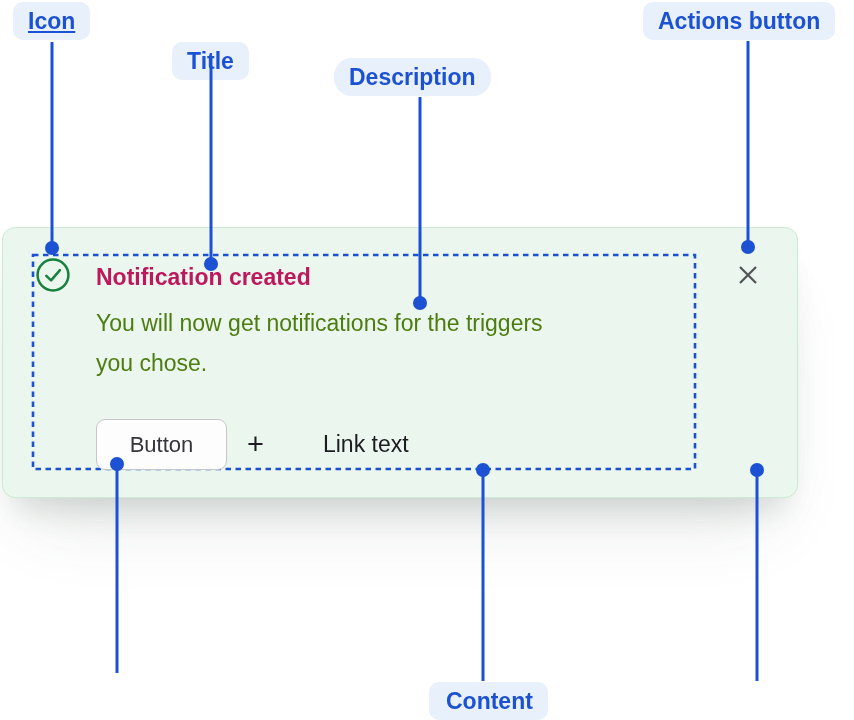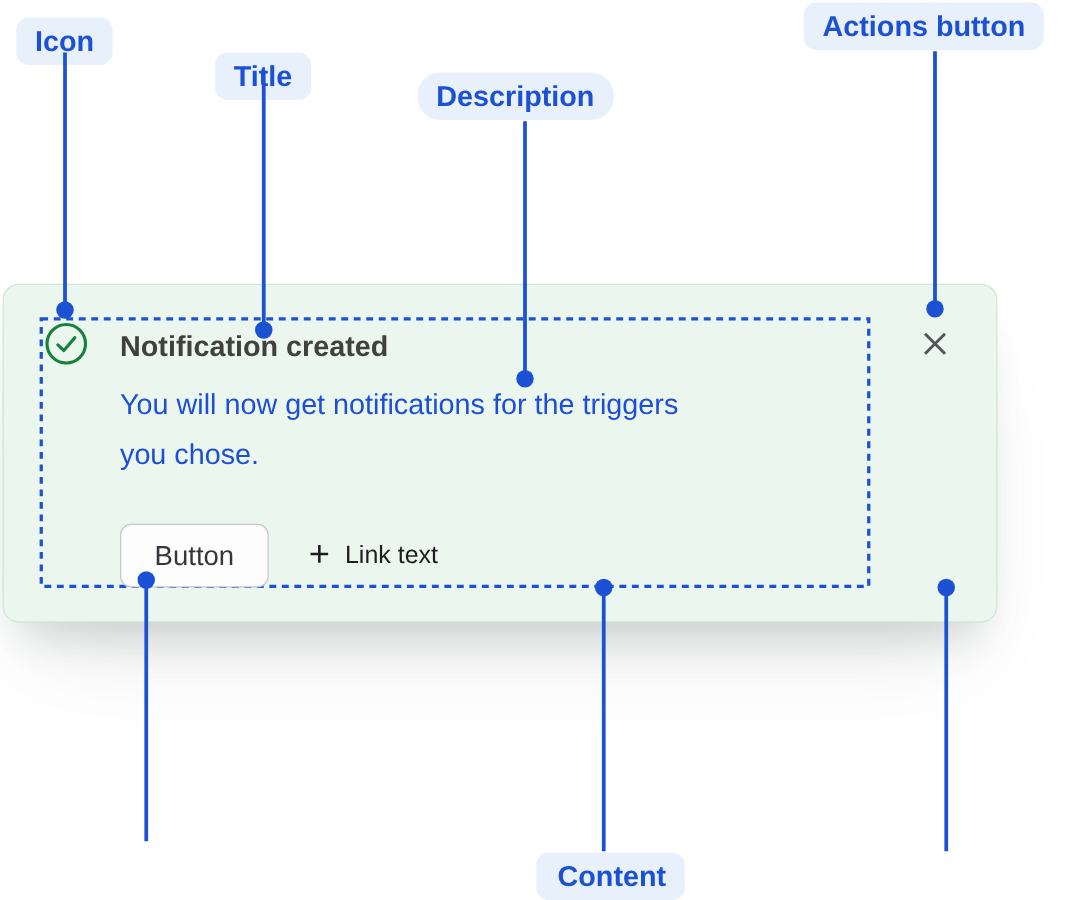--- a/index.html
+++ b/index.html
@@ -22,21 +22,21 @@
     display: inline-block;
     background: #e8f0fc;
     color: #1b51d2;
     font-size: 23px;
     font-weight: 700;
     line-height: 38px;
     padding: 0 15px;
     border-radius: 10px;
     white-space: nowrap;
   }
-  .pill-icon       { left: 13px;  top: 14px;   }
+  .pill-icon       { left: 13px;  top: 2px; text-decoration: underline;   }
   .pill-title      { left: 172px; top: 18px; margin-top: 24px;  }
   .pill-desc       { left: 334px; top: 58px; border-radius: 18px;  }
   .pill-dismiss    { left: 643px; top: 2px;   }
   .pill-actions    { left: 57px;  top: 674px; }
   .pill-content    { left: 429px; top: 682px; padding-left: 17px; }
   .pill-container  { left: 683px; top: 682px; }
 
   
   .card {
     position: absolute;
@@ -55,41 +55,41 @@
     left: 36px; top: 258px;
     width: 34px; height: 34px;
     z-index: 3;
   }
 
   .flag-title {
     position: absolute;
     left: 96px; top: 262px;
     font-size: 23px;
     font-weight: 700;
-    color: #404040;
+    color: #be185d;
     line-height: 30px;
     z-index: 3;
     white-space: nowrap;
   }
 
   .flag-desc {
     position: absolute;
     left: 96px; top: 303px;
     font-size: 23px;
     font-weight: 400;
-    color: #1d4ed8;
+    color: #4d7c0f;
     line-height: 40px;
     z-index: 3;
     white-space: nowrap;
   }
 
   .flag-button {
     position: absolute;
     left: 96px; top: 419px;
-    width: 119px; height: 51px;
+    width: 131px; height: 51px;
     background: #fdfdfe;
     border: 1px solid #c7c7cb;
     border-radius: 9px;
     font-family: "Liberation Sans", sans-serif;
     font-size: 22px;
     color: #36353b;
     line-height: 48px;
     z-index: 3;
     cursor: pointer;
   }
@@ -105,22 +105,23 @@
     cursor: pointer;
     color: #1d1c21;
   }
   .flag-link .plus {
     font-size: 29px;
     font-weight: 400;
     line-height: 1;
     color: #1d1c21;
   }
   .flag-link .link-label {
-    font-size: 20px;
+    font-size: 23px;
     font-weight: 400;
+    margin-left: 47px;
   }
 
   .dismiss-btn {
     position: absolute;
     left: 734px; top: 261px;
     width: 28px; height: 28px;
     display: flex;
     align-items: center;
     justify-content: center;
     background: transparent;

